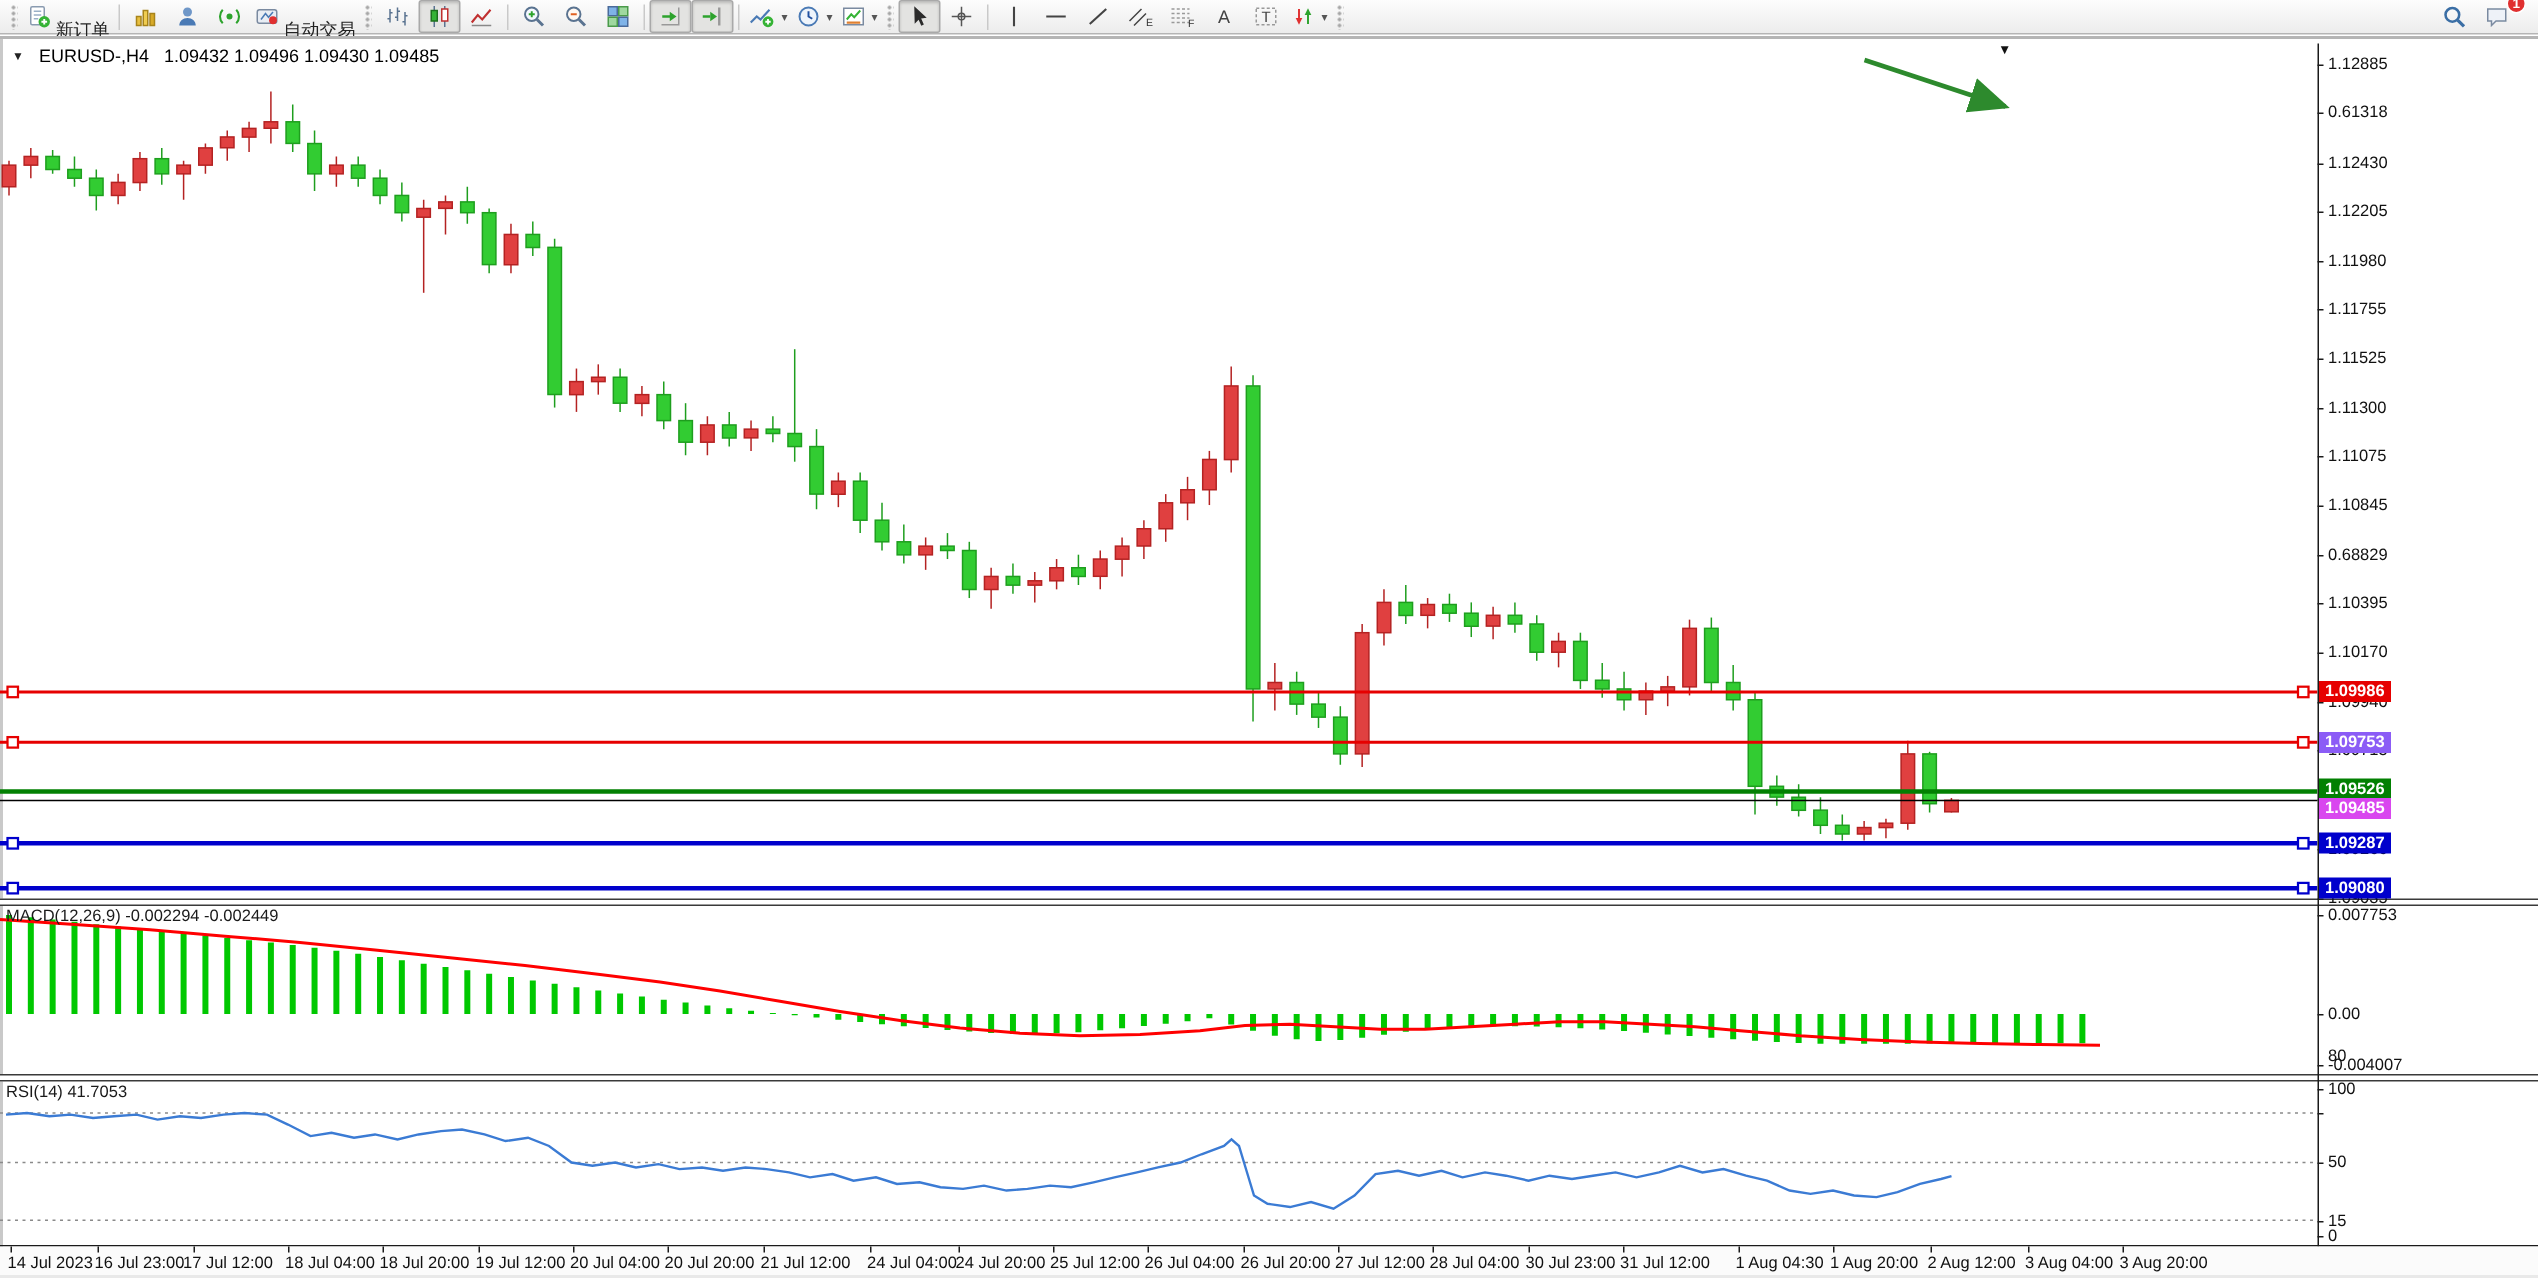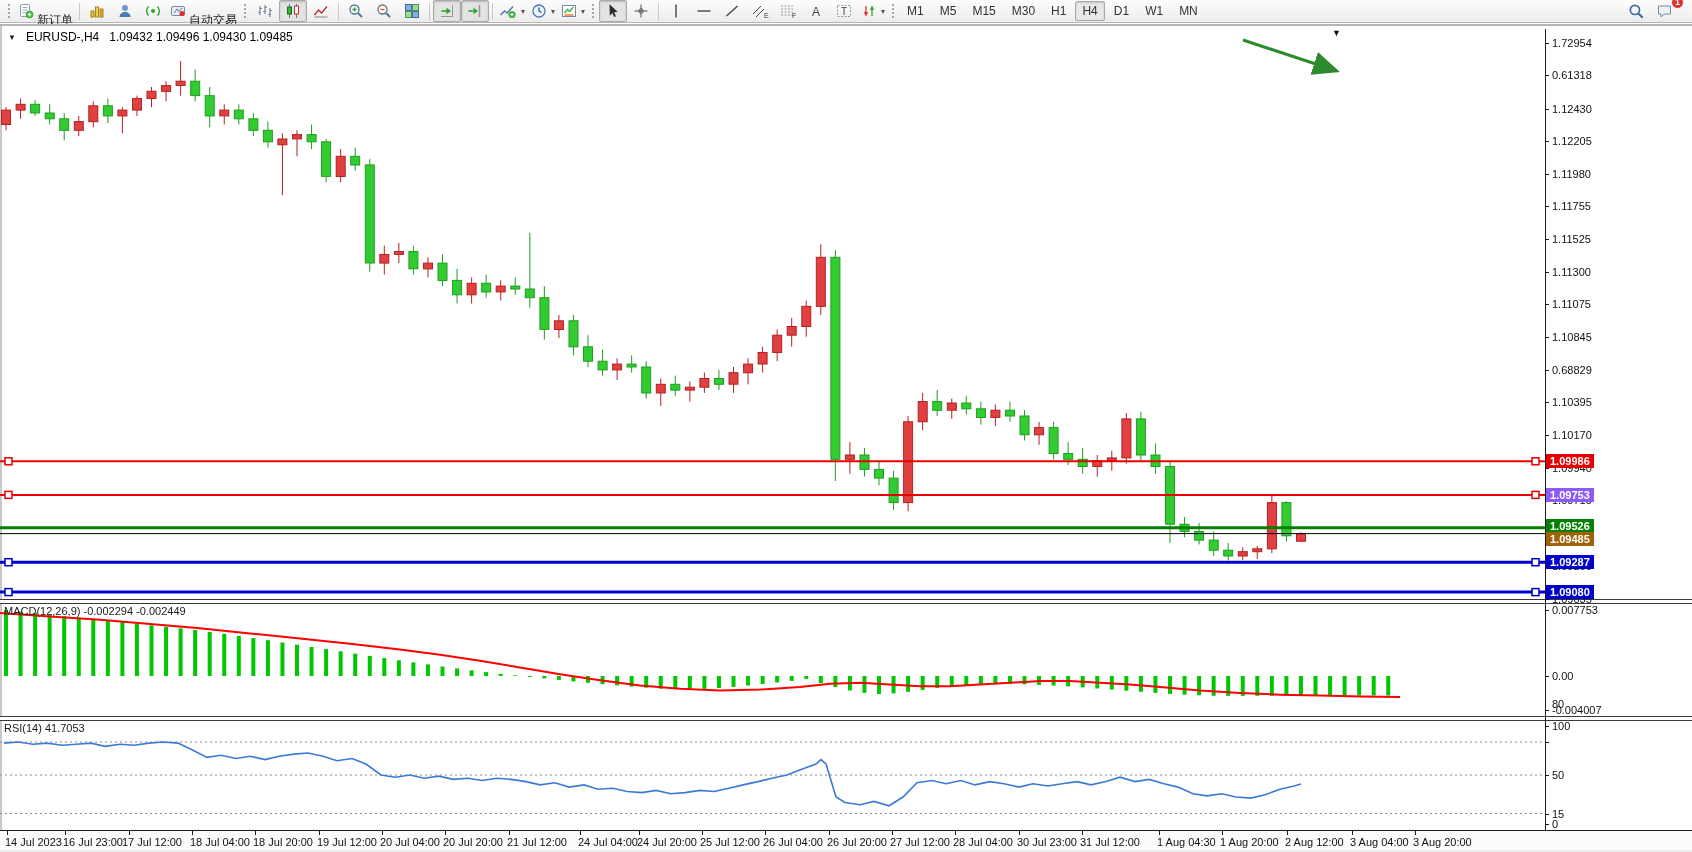--- a/index.html
+++ b/index.html
@@ -273,31 +273,20 @@
         <svg width="16" height="16" viewBox="0 0 16 16">
           <path d="M5 3v7" stroke="#e03030" stroke-width="1.3"></path>
           <path d="M2.8 9l2.2 4.5L7.2 9z" fill="#e03030"></path>
           <path d="M11 13V6" stroke="#2da32d" stroke-width="1.3"></path>
           <path d="M8.8 7l2.2-4.5L13.2 7z" fill="#2da32d"></path>
         </svg>
       </span>
       <span class="caret">▾</span>
     </div>
   <div class="grip"></div>
-  <div id="tf-group" style="display:flex;align-items:center;">
-      <div class="tf-btn">M1</div>
-      <div class="tf-btn">M5</div>
-      <div class="tf-btn">M15</div>
-      <div class="tf-btn">M30</div>
-      <div class="tf-btn">H1</div>
-      <div class="tf-btn active">H4</div>
-      <div class="tf-btn">D1</div>
-      <div class="tf-btn">W1</div>
-      <div class="tf-btn">MN</div>
-    </div>
   <div class="spacer"></div>
   <div class="tb-btn">
       <span>
         <svg width="17" height="17" viewBox="0 0 16 16">
           <circle cx="6.5" cy="6.5" r="4.3" fill="none" stroke="#3a6ea5" stroke-width="1.6"></circle>
           <path d="M9.8 9.8l4 4" stroke="#3a6ea5" stroke-width="2"></path>
         </svg>
       </span>
     </div>
   <div class="chat-wrap tb-btn">
@@ -824,21 +813,21 @@
 
   <div id="vaxis"></div>
   <div id="haxis"></div>
   <div id="timebar"></div>
 
   <div class="ind-label" style="top:579px;">MACD(12,26,9) -0.002294 -0.002449</div>
   <div class="ind-label" style="top:696px;text-align:right;">RSI(14) 41.7053</div>
 
   <div id="axis-labels">
       <div class="tick" style="top:17px;"></div>
-      <div class="tick-label" style="top:17px;">1.72954</div>
+      <div class="tick-label" style="top:17px;">1.12885</div>
       <div class="tick" style="top:49px;"></div>
       <div class="tick-label" style="top:49px;">0.61318</div>
       <div class="tick" style="top:83px;"></div>
       <div class="tick-label" style="top:83px;">1.12430</div>
       <div class="tick" style="top:115px;"></div>
       <div class="tick-label" style="top:115px;">1.12205</div>
       <div class="tick" style="top:148px;"></div>
       <div class="tick-label" style="top:148px;">1.11980</div>
       <div class="tick" style="top:180px;"></div>
       <div class="tick-label" style="top:180px;">1.11755</div>
@@ -862,21 +851,21 @@
       <div class="tick-label" style="top:474px;">1.09715</div>
       <div class="tick" style="top:507px;"></div>
       <div class="tick-label" style="top:507px;">1.09490</div>
       <div class="tick" style="top:540px;"></div>
       <div class="tick-label" style="top:540px;">1.09260</div>
       <div class="tick" style="top:573px;"></div>
       <div class="tick-label" style="top:573px;">1.09035</div>
       <div class="hline-label" style="top:435px;background:#e60000;">1.09986</div>
       <div class="hline-label" style="top:469px;background:#8b5cf6;">1.09753</div>
       <div class="hline-label" style="top:500px;background:#028002;">1.09526</div>
-      <div class="hline-label" style="top:513px;background:#a16207;">1.09485</div>
+      <div class="hline-label" style="top:513px;background:#d946ef;">1.09485</div>
       <div class="hline-label" style="top:536px;background:#0000cc;">1.09287</div>
       <div class="hline-label" style="top:566px;background:#0000cc;">1.09080</div>
       <div class="tick" style="top:584px;"></div>
       <div class="tick-label" style="top:584px;">0.007753</div>
       <div class="tick" style="top:650px;"></div>
       <div class="tick-label" style="top:650px;">0.00</div>
       <div class="tick" style="top:684px;"></div>
       <div class="tick-label" style="top:684px;">-0.004007</div>
       <div class="tick" style="top:700px;"></div>
       <div class="tick-label" style="top:700px;">100</div>

